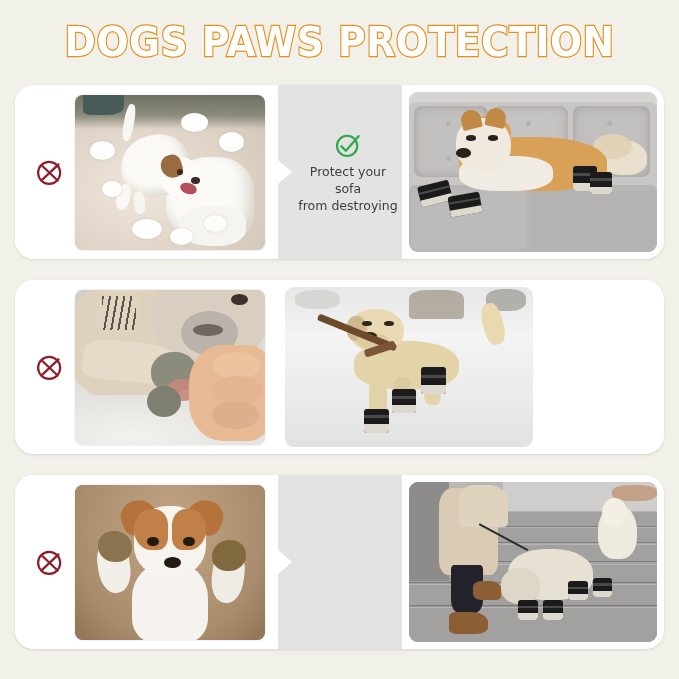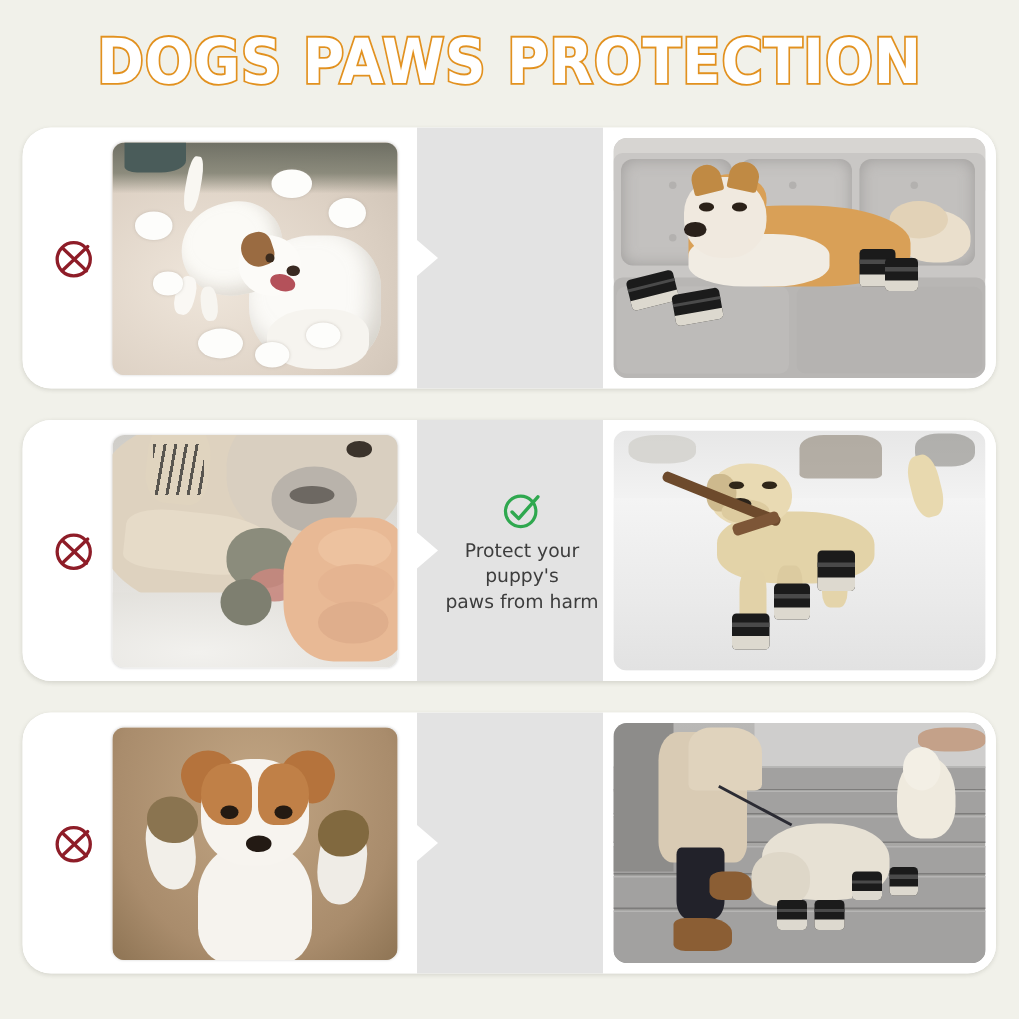--- a/index.html
+++ b/index.html
@@ -324,20 +324,28 @@
         <div class="sh fluff" style="left:50%;top:86%;width:12%;height:11%;"></div>
         <div class="sh fluff" style="left:68%;top:78%;width:12%;height:11%;"></div>
       </div>
     </div>
   </div>
 
   <div class="caption-zone">
     <svg class="chev" viewBox="0 0 16 30">
       <path d="M0 3 L14 15 L0 27 Z" fill="#ffffff"></path>
     </svg>
+    <div class="caption-inner">
+      <svg class="check-icon" viewBox="0 0 34 34">
+        <circle cx="16" cy="18" r="11.5" fill="none" stroke="#2fa84f" stroke-width="2.4"></circle>
+        <path d="M9.5 18.5 L14.5 23.5 L29 7" fill="none" stroke="#2fa84f" stroke-width="2.6" stroke-linecap="round" stroke-linejoin="round"></path>
+      </svg>
+      <div class="caption-text">Protect your sofa
+from destroying</div>
+    </div>
   </div>
 
   <div class="good-zone">
     <div class="good-photo">
       <div class="scene s4">
         <div class="sh wall"></div>
         <div class="sh back"></div>
         <div class="sh cush1"></div>
         <div class="sh cush2"></div>
         <div class="sh cush3"></div>
@@ -405,33 +413,20 @@
         <div class="sh raw"></div>
         <div class="sh pad2"></div>
         <div class="sh hand"></div>
         <div class="sh finger1"></div>
         <div class="sh finger2"></div>
         <div class="sh finger3"></div>
       </div>
     </div>
   </div>
 
-  <div class="caption-zone">
-    <svg class="chev" viewBox="0 0 16 30">
-      <path d="M0 3 L14 15 L0 27 Z" fill="#ffffff"></path>
-    </svg>
-    <div class="caption-inner">
-      <svg class="check-icon" viewBox="0 0 34 34">
-        <circle cx="16" cy="18" r="11.5" fill="none" stroke="#2fa84f" stroke-width="2.4"></circle>
-        <path d="M9.5 18.5 L14.5 23.5 L29 7" fill="none" stroke="#2fa84f" stroke-width="2.6" stroke-linecap="round" stroke-linejoin="round"></path>
-      </svg>
-      <div class="caption-text">Protect your puppy's
-paws from harm</div>
-    </div>
-  </div>
 
   <div class="good-zone">
     <div class="good-photo">
       <div class="scene s5">
         <div class="sh snow"></div>
         <div class="sh blurA"></div>
         <div class="sh tree"></div>
         <div class="sh blurB"></div>
         <div class="sh tailL"></div>
         <div class="sh labB"></div>

